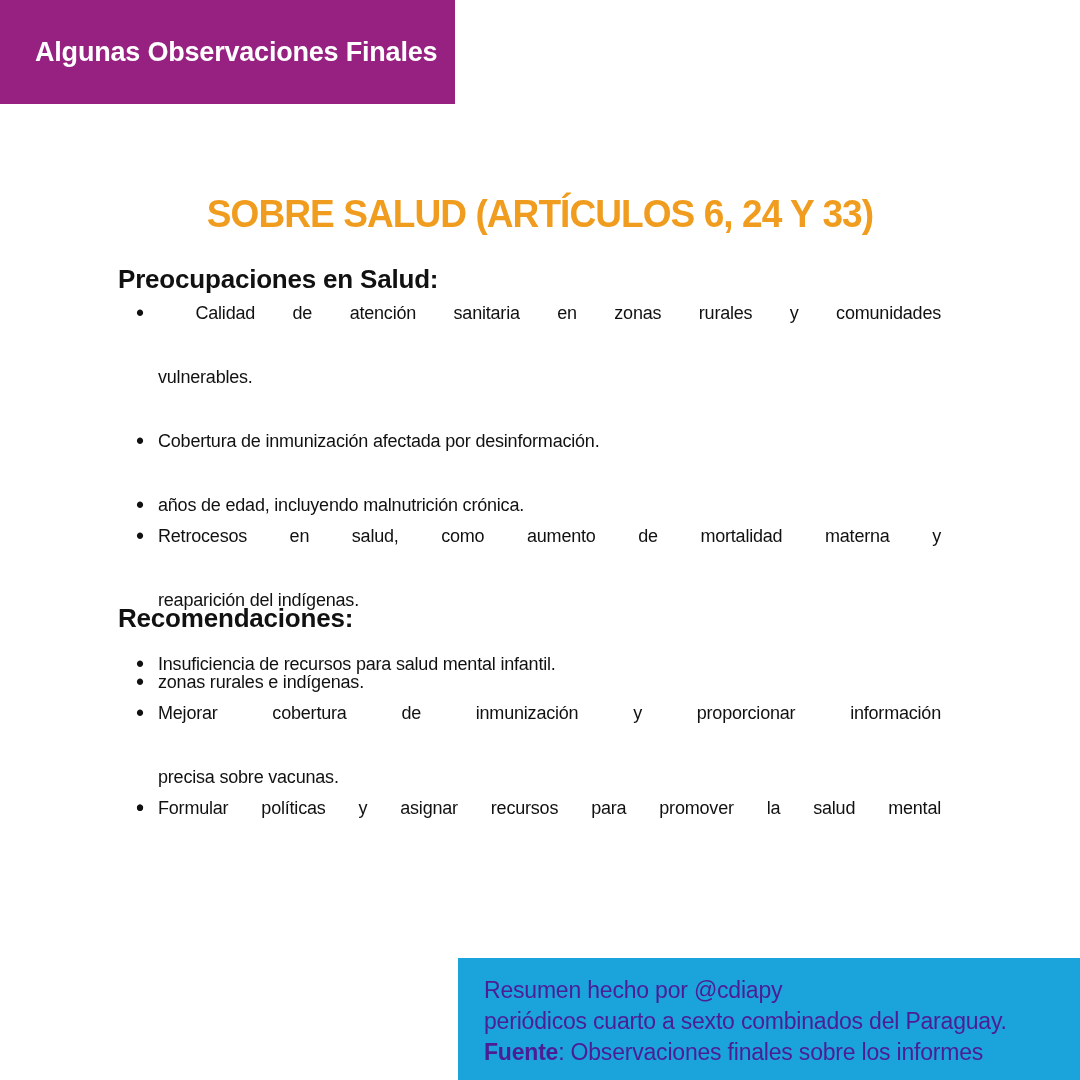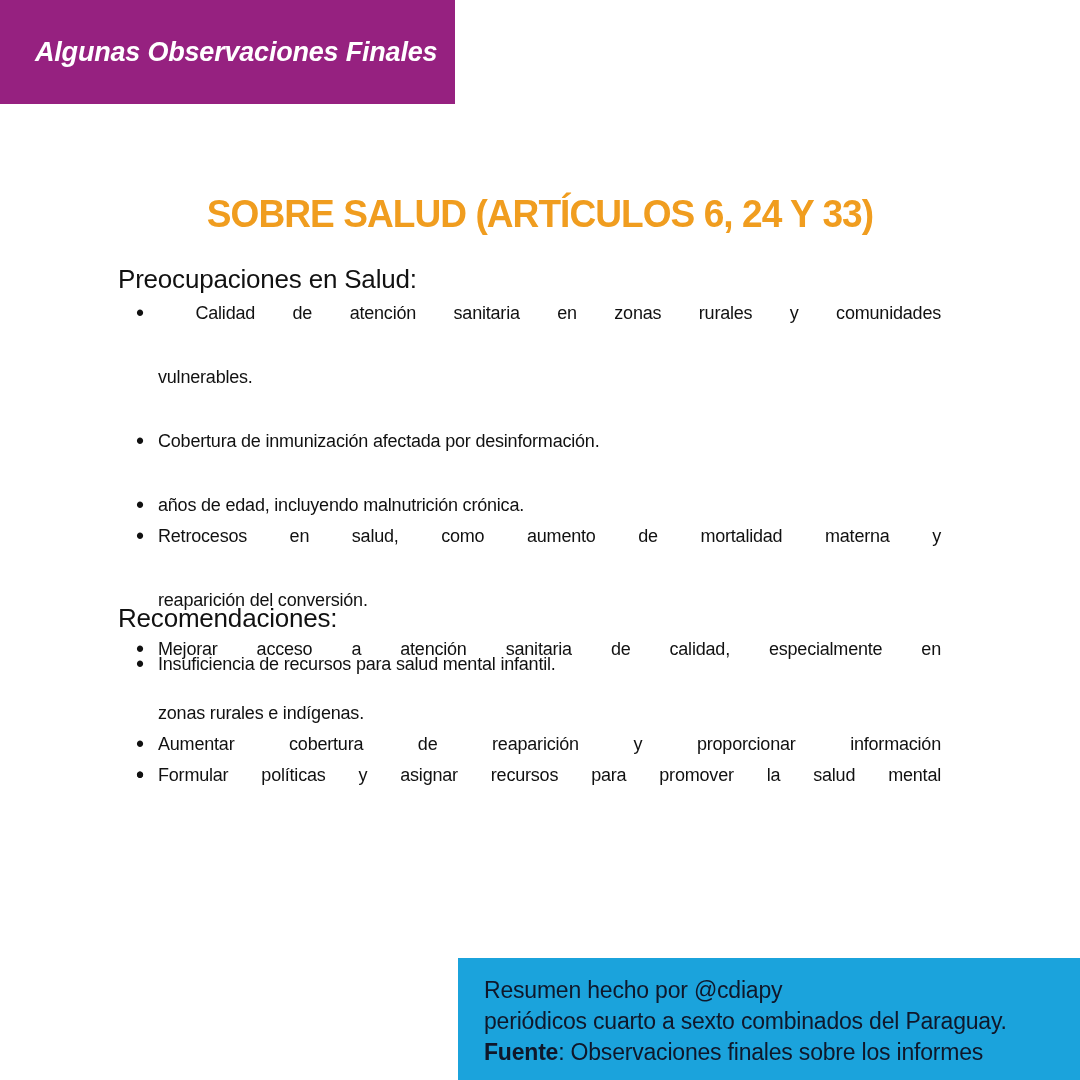--- a/index.html
+++ b/index.html
@@ -4,56 +4,56 @@
 <style>
   html,body{margin:0;padding:0;background:#ffffff;}
   .canvas{
     position:relative;width:1080px;height:1080px;overflow:hidden;background:#ffffff;
     font-family:"Liberation Sans", sans-serif;color:var(--text,#111);
   }
   
   .banner{
     position:absolute;left:0;top:0;width:455px;height:104px;
     background:var(--banner-bg,#962180);
-    display:flex;align-items:center;box-sizing:border-box;padding-left:35px;font-style:italic;
+    display:flex;align-items:center;box-sizing:border-box;padding-left:35px;
   }
   .banner-label{
     color:#ffffff;font-size:27px;font-weight:bold;letter-spacing:-0.2px;
   }
   
   .title{
     position:absolute;left:0;top:190px;width:1080px;text-align:center;
     color:var(--title,#F09D1F);font-size:39px;font-weight:800;line-height:48px;
     letter-spacing:-1px;transform:scaleX(0.95);transform-origin:center;
     white-space:nowrap;
   }
   
   .section{position:absolute;left:118px;width:823px;}
   .section-1{top:264px;}
   .section-2{top:603px;}
   .section-heading{
-    font-size:26px;font-weight:normal;line-height:31px;color:var(--text,#111);
+    font-size:26px;font-weight:bold;line-height:31px;color:var(--text,#111);
     letter-spacing:-0.2px;
   }
   .bullets{margin:3px 0 0 18px;width:805px;}
   .section-2 .bullets{margin-top:0;}
   .bullet{position:relative;padding-left:22px;box-sizing:border-box;width:805px;}
   .dot{
     position:absolute;left:0;top:0;font-size:23px;line-height:31px;color:var(--text,#111);
   }
   .btext{width:783px;}
   .bline{
     font-size:18px;line-height:31px;letter-spacing:-0.2px;color:var(--text,#111);
     text-align:justify;text-align-last:justify;white-space:normal;
   }
   .bline.last{text-align-last:left;margin-top:33px;}
   
   .footer{
     position:absolute;left:458px;top:958px;right:0;bottom:0;
-    background:var(--footer-bg,#1BA3DC);color:#0f172a;
+    background:var(--footer-bg,#1BA3DC);color:#4c1d95;
     box-sizing:border-box;padding:17px 14px 3px 26px;
   }
   .fline{font-size:23px;line-height:31px;letter-spacing:-0.2px;}
   .fline b{font-weight:bold;}
 </style>
 </head>
 <body>
 
 <div class="canvas" style="--banner-bg: #962180; --title: #F09D1F; --footer-bg: #1BA3DC; --text: #111111;">
 
@@ -82,46 +82,46 @@
         <div class="bullet">
           <span class="dot">•</span>
           <div class="btext">
             <div class="bline last">años de edad, incluyendo malnutrición crónica.</div>
           </div>
         </div>
         <div class="bullet">
           <span class="dot">•</span>
           <div class="btext">
             <div class="bline">Retrocesos en salud, como aumento de mortalidad materna y</div>
-            <div class="bline last">reaparición del conversión.</div>
+            <div class="bline last">reaparición del indígenas.</div>
           </div>
         </div>
         <div class="bullet">
           <span class="dot">•</span>
           <div class="btext">
             <div class="bline last">Insuficiencia de recursos para salud mental infantil.</div>
           </div>
         </div>
       </div>
   </div>
 
   <div class="section section-2">
     <div class="section-heading">Recomendaciones:</div>
     <div class="bullets">
         <div class="bullet">
           <span class="dot">•</span>
           <div class="btext">
-            <div class="bline">Mejorar acceso a atención sanitaria de calidad, especialmente en</div>
             <div class="bline last">zonas rurales e indígenas.</div>
           </div>
         </div>
         <div class="bullet">
           <span class="dot">•</span>
           <div class="btext">
-            <div class="bline">Aumentar cobertura de reaparición y proporcionar información</div>
+            <div class="bline">Mejorar cobertura de inmunización y proporcionar información</div>
+            <div class="bline last">precisa sobre vacunas.</div>
           </div>
         </div>
         <div class="bullet">
           <span class="dot">•</span>
           <div class="btext">
           </div>
         </div>
         <div class="bullet">
           <span class="dot">•</span>
           <div class="btext">

